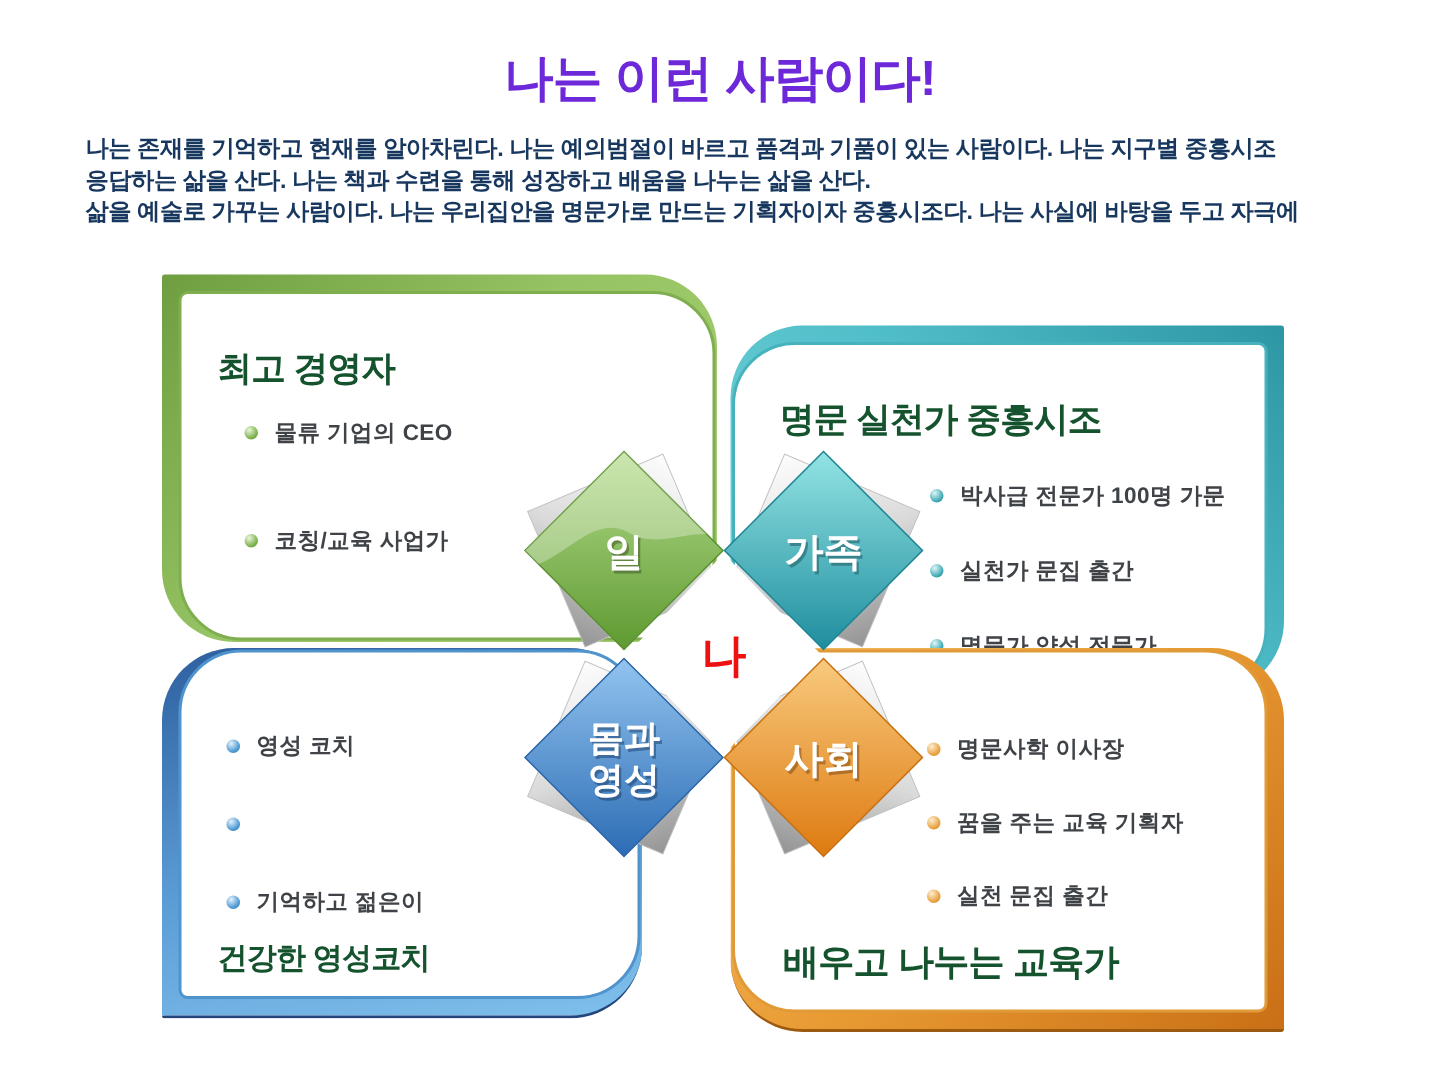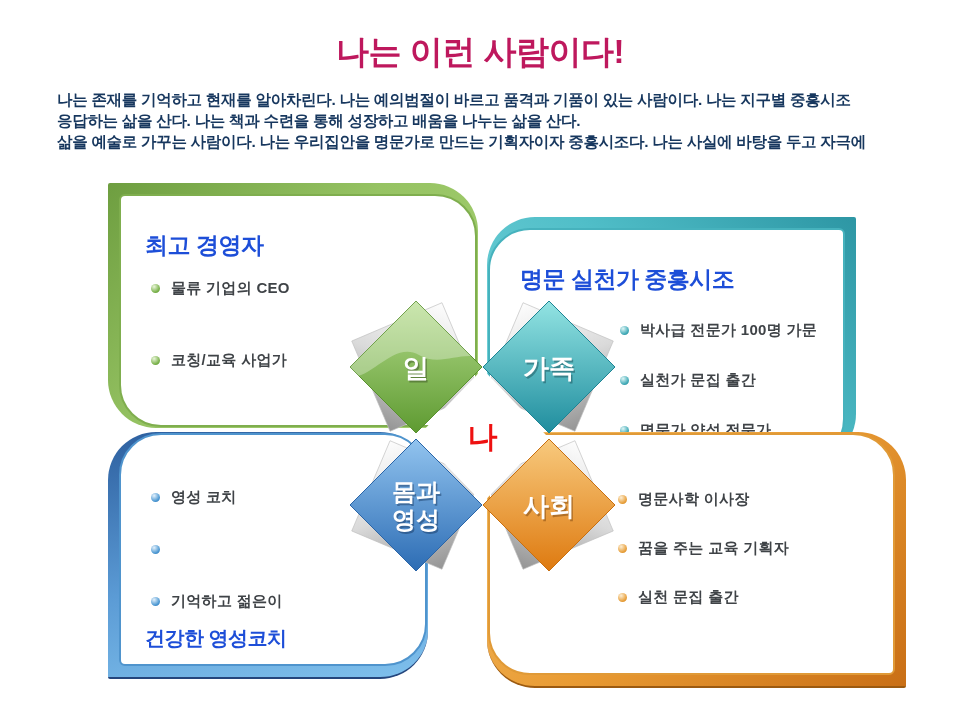--- a/index.html
+++ b/index.html
@@ -4,21 +4,21 @@
 <style>
   html,body{margin:0;padding:0;background:#fff;}
   *{box-sizing:border-box;}
   #canvas{
     position:relative;width:960px;height:720px;background:#ffffff;overflow:hidden;
     font-family:"Liberation Sans","DejaVu Sans",sans-serif;
   }
   
   .slide-title{
     position:absolute;left:0;top:30px;width:100%;text-align:center;
-    font-size:33px;font-weight:700;color:#be185d;letter-spacing:-0.5px;
+    font-size:33px;font-weight:700;color:#6d28d9;letter-spacing:-0.5px;
   }
   .intro{
     position:absolute;left:57px;top:89px;width:856px;
     font-size:15.5px;font-weight:700;color:#17375E;line-height:21px;letter-spacing:-0.3px;
   }
   
   .panel{position:absolute;}
   .panel .inner{position:absolute;background:#ffffff;}
   .q-tl{left:108px;top:183px;width:370px;height:245px;
     border-radius:2px 48px 48px 48px;
@@ -28,32 +28,32 @@
   .q-tr{left:487px;top:183px;width:369px;height:245px;
     border-radius:48px 2px 48px 48px;
     background:linear-gradient(225deg,#2d96a4 0%,#50bec8 45%,#7cd6dc 100%);margin-top:34px;}
   .q-tr .inner{right:11px;top:11px;left:1px;bottom:1px;
     border:2px solid #46b2bd;border-radius:42px 6px 42px 42px;}
   .q-bl{left:108px;top:432px;width:320px;height:247px;
     border-radius:48px 48px 48px 2px;border-bottom:2px solid #24457c;
     background:linear-gradient(170deg,#2d5f9f 0%,#5b9bd5 55%,#7fc0ec 100%);}
   .q-bl .inner{left:11px;bottom:11px;top:1px;right:1px;
     border:2px solid #4f94cd;border-radius:42px 42px 42px 6px;}
-  .q-br{left:487px;top:432px;width:419px;height:256px;
+  .q-br{left:487px;top:432px;width:369px;height:256px;
     border-radius:48px 48px 2px 48px;border-bottom:2px solid #9c5a10;
     background:linear-gradient(315deg,#c96f16 0%,#e99b33 50%,#f3bd66 100%);}
   .q-br .inner{right:11px;bottom:11px;top:1px;left:1px;
     border:2px solid #e09a37;border-radius:42px 42px 6px 42px;}
-  .q-title{position:absolute;font-size:23px;font-weight:700;color:#1d4ed8;letter-spacing:-0.5px;white-space:nowrap;}
+  .q-title{position:absolute;font-size:23px;font-weight:700;color:#14532d;letter-spacing:-0.5px;white-space:nowrap;}
   .q-tl .q-title{left:24px;top:34px;}
   .q-tr .q-title{left:30px;top:34px;}
   .q-bl .q-title{left:24px;top:190px;font-size:20px;}
   .q-br .q-title{left:32px;top:190px;font-size:24px;}
   .bullets{position:absolute;}
-  .q-tl .bullets{left:30px;top:82px;}
+  .q-tl .bullets{left:42px;top:82px;}
   .q-tr .bullets{left:130px;top:90px;}
   .q-bl .bullets{left:30px;top:52px;}
   .q-br .bullets{left:128px;top:54px;}
   .b-row{display:flex;align-items:center;gap:11px;height:21px;}
   .q-tl .b-row{margin-bottom:51px;}
   .q-tr .b-row{margin-bottom:29px;}
   .q-bl .b-row{margin-bottom:31px;}
   .q-br .b-row{margin-bottom:28px;}
   .dot{width:9px;height:9px;border-radius:50%;flex:0 0 9px;}
   .dot-green {background:radial-gradient(circle at 35% 30%,#eaf6da 0%,#79b14a 65%,#5c9434 100%);}
@@ -142,20 +142,21 @@
         </div>
         <div class="b-row">
           <span class="dot dot-orange"></span>
           <span class="b-text">꿈을 주는 교육 기획자</span>
         </div>
         <div class="b-row">
           <span class="dot dot-orange"></span>
           <span class="b-text">실천 문집 출간</span>
         </div>
       </div>
+      <div class="q-title">배우고 나누는 교육가</div>
     </div>
   </div>
 
   <svg id="diagram" viewBox="0 0 304 306">
     <defs>
       <linearGradient id="silver" x1="0" y1="0" x2="1" y2="1">
         <stop offset="0" stop-color="#fdfdfd"></stop>
         <stop offset="0.5" stop-color="#dadada"></stop>
         <stop offset="1" stop-color="#949494"></stop>
       </linearGradient>

